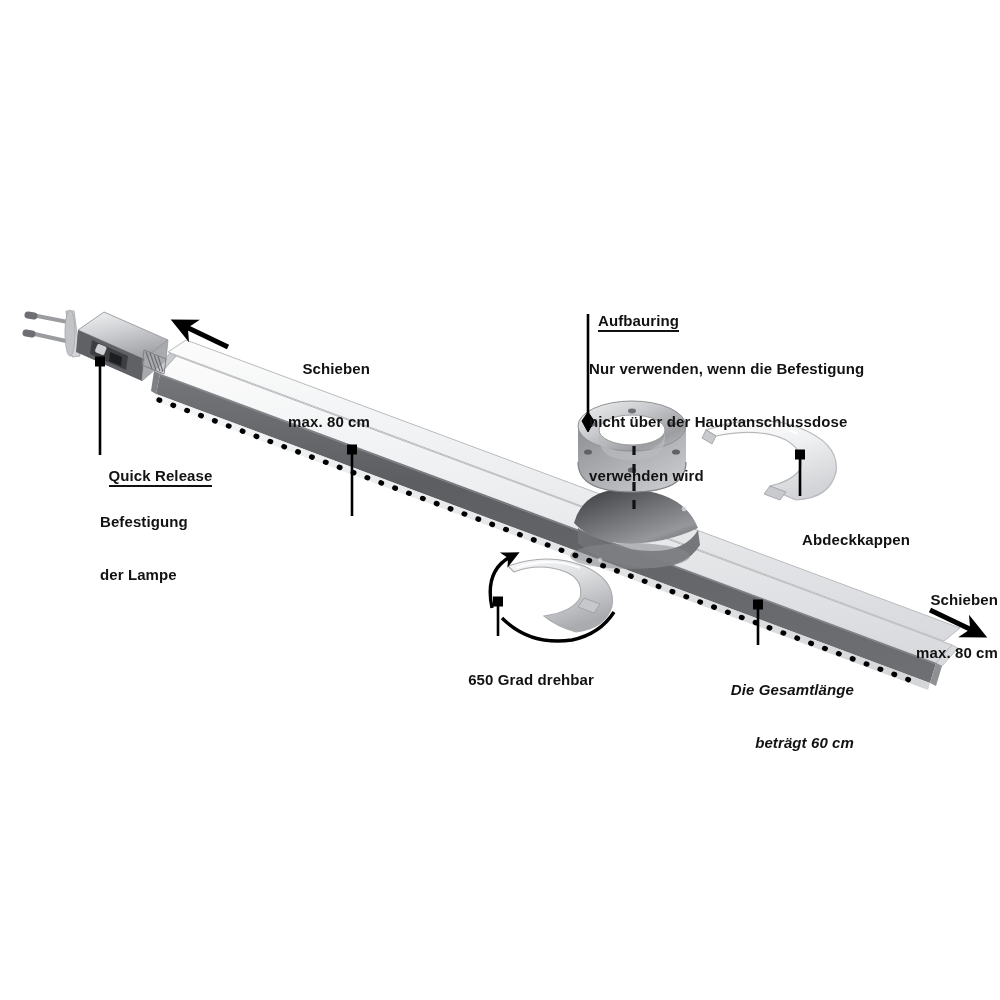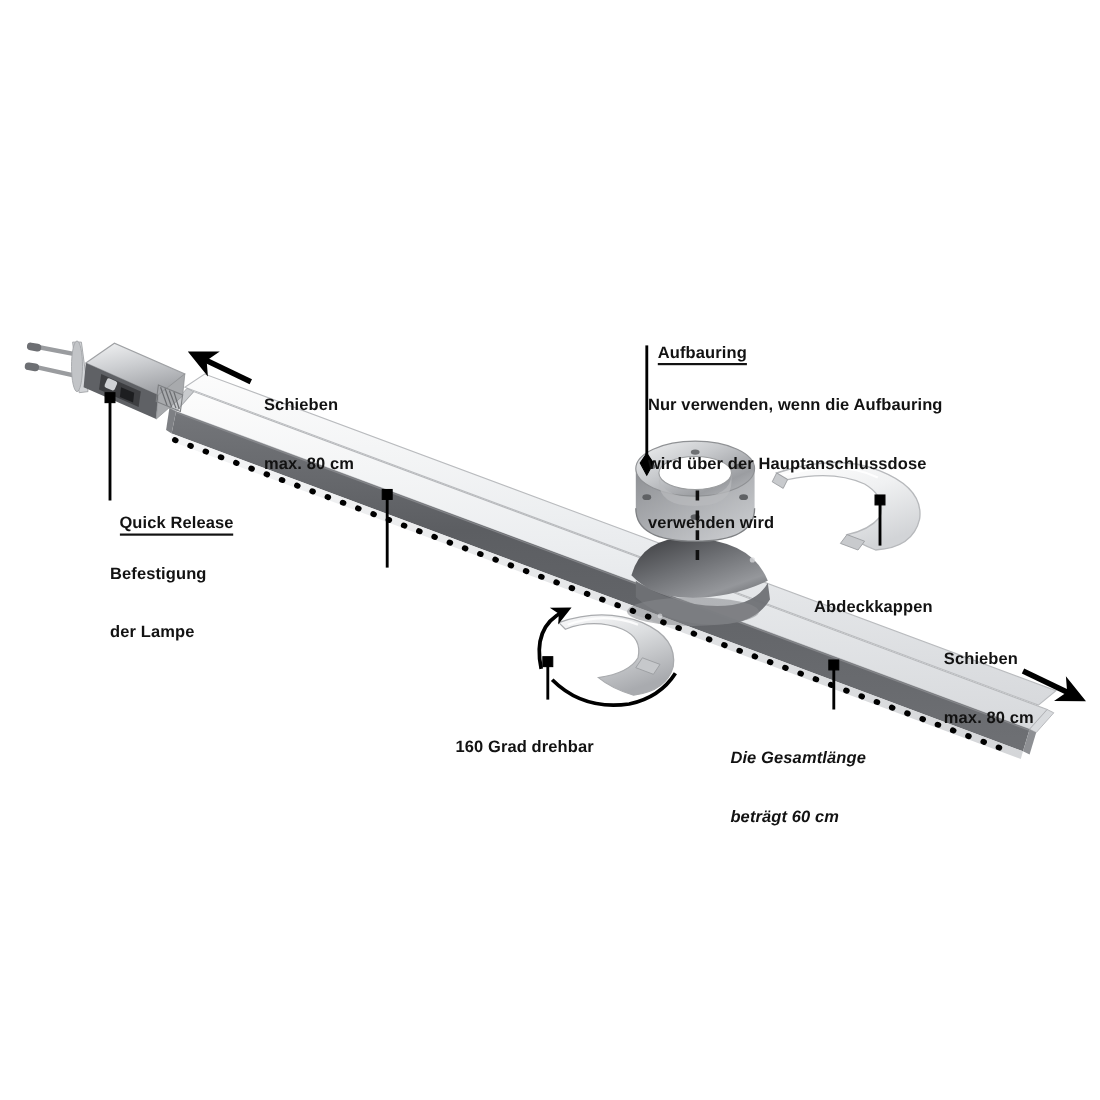--- a/index.html
+++ b/index.html
@@ -8,21 +8,21 @@
     font-family:"Liberation Sans","DejaVu Sans",sans-serif;
     color:#111111;
   }
   #stage{position:absolute;inset:0;width:1000px;height:1000px;}
   svg#art{position:absolute;left:0;top:0;width:1000px;height:1000px;}
 
   .lbl{position:absolute;white-space:pre;line-height:1.18;
        font-weight:600;color:#121212;letter-spacing:.1px;}
   .lbl u{text-decoration:none;border-bottom:2px solid #121212;padding-bottom:1px;}
   .s19{font-size:15px;}
-  .tc{text-align:left;}
+  .tc{text-align:right;}
   .tl{text-align:left;}
 </style>
 </head>
 <body>
 
 <div id="stage">
 
 <svg id="art" viewBox="0 0 1000 1000">
   <defs>
     <linearGradient id="gTop" x1="0" y1="0" x2="0" y2="1">
@@ -223,31 +223,31 @@
 <div class="lbl s19 tc" style="left:240px;top:325px;width:130px;">
   <div>Schieben</div>
   <div>max. 80 cm</div>
 </div>
 
 
 <div class="lbl s19 tl" style="left:590px;top:294px;">
   <u>Aufbauring</u>
 </div>
 <div class="lbl s19 tl" style="left:589px;top:325px;">
-  <div>Nur verwenden, wenn die Aufbauring</div>
-  <div>wird über der Hauptanschlussdose</div>
+  <div>Nur verwenden, wenn die Befestigung</div>
+  <div>nicht über der Hauptanschlussdose</div>
   <div>verwenden wird</div>
 </div>
 
-<div class="lbl s19 tc" style="left:740px;top:508px;width:170px;">
+<div class="lbl s19 tc" style="left:740px;top:496px;width:170px;">
   <div>Abdeckkappen</div>
 </div>
 
 <div class="lbl s19 tc" style="left:414px;top:636px;width:180px;">
-  <div>160 Grad drehbar</div>
+  <div>650 Grad drehbar</div>
 </div>
 
 <div class="lbl s19 tc" style="left:664px;top:646px;width:190px;font-style:italic;">
   <div>Die Gesamtlänge</div>
   <div>beträgt 60 cm</div>
 </div>
 
 <div class="lbl s19 tc" style="left:858px;top:556px;width:140px;">
   <div>Schieben</div>
   <div>max. 80 cm</div>

